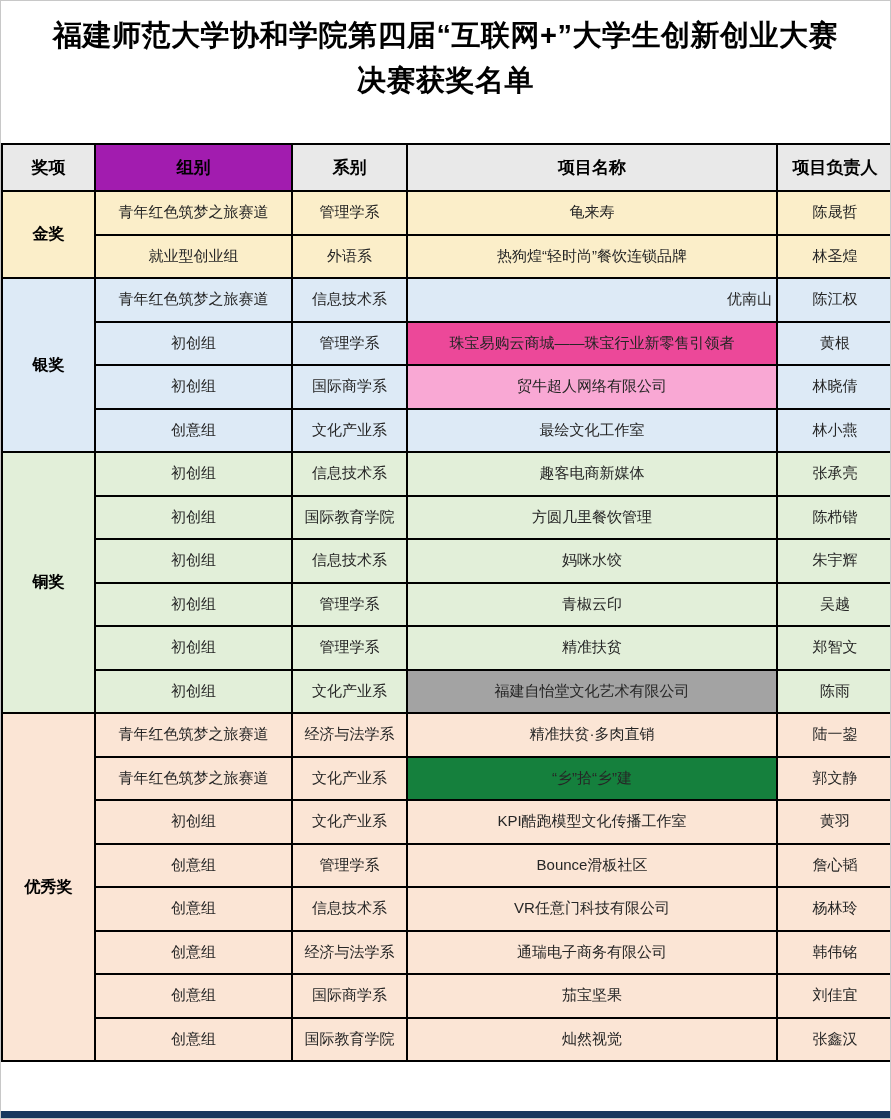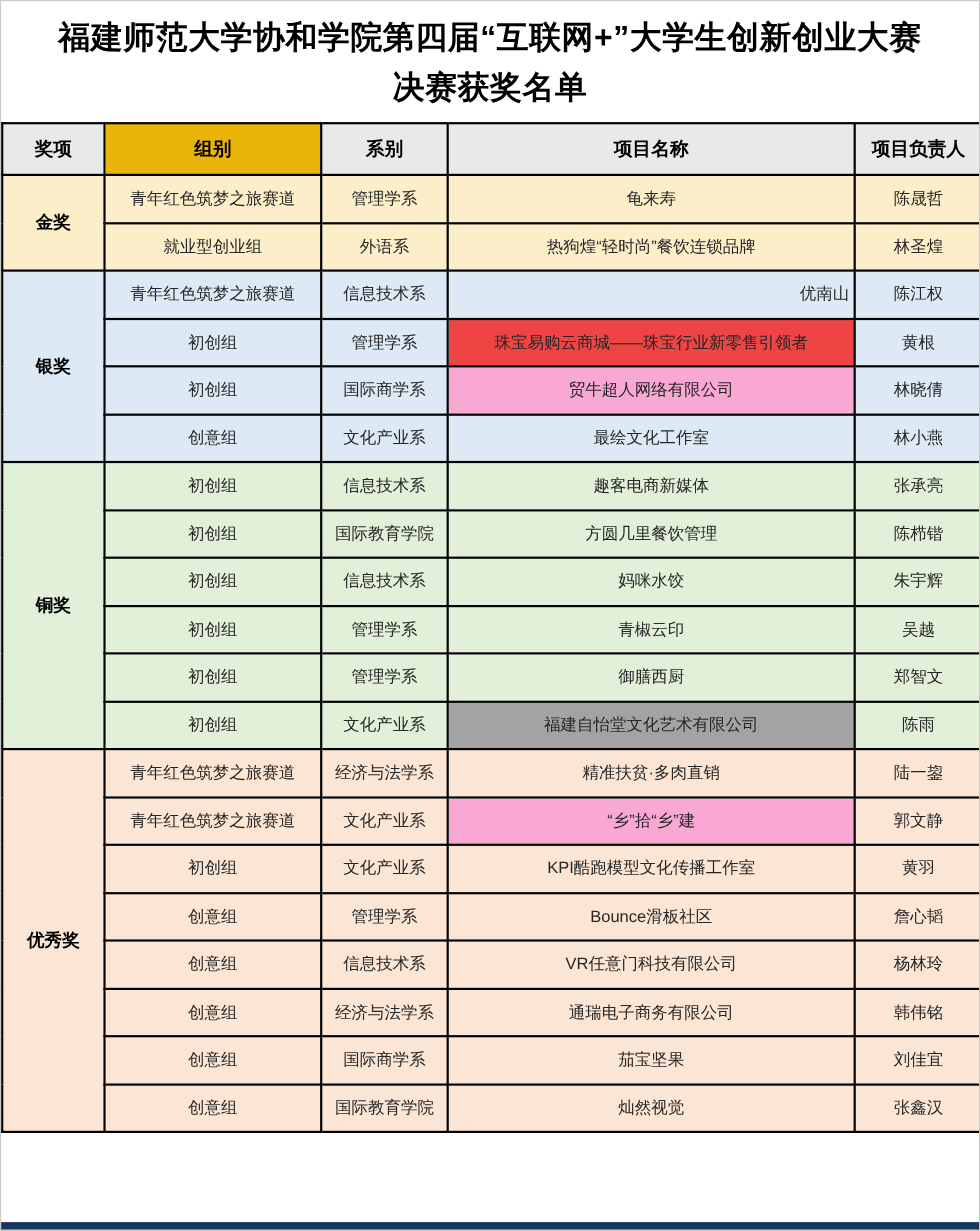--- a/index.html
+++ b/index.html
@@ -6,21 +6,21 @@
   html,body { background:#ffffff; }
   body { font-family:"Liberation Sans","DejaVu Sans",sans-serif; }
   .page {
     position:relative;
     width:891px; height:1119px;
     background:#ffffff;
     border:1px solid #c8c8c8;
     overflow:hidden;
   }
   .title-block {
-    height:110px;
+    height:142px;
     padding-top:12px;
     text-align:center;
     font-weight:bold;
     color:#000;
     font-size:29px;
     line-height:45px;
     letter-spacing:0.5px;
   }
   table.awards {
     width:891px;
@@ -71,21 +71,21 @@
     <colgroup>
       <col style="width:93px">
       <col style="width:197px">
       <col style="width:115px">
       <col style="width:370px">
       <col style="width:116px">
     </colgroup>
     <thead>
       <tr>
           <th style="background: rgb(233, 233, 233);">奖项</th>
-          <th style="background: #eab308;">组别</th>
+          <th style="background: #a21caf;">组别</th>
           <th style="background: rgb(233, 233, 233);">系别</th>
           <th style="background: rgb(233, 233, 233);">项目名称</th>
           <th style="background: rgb(233, 233, 233);">项目负责人</th>
         </tr>
     </thead>
     <tbody>
         <tr>
           <td rowspan="2" class="award" style="background: rgb(251, 238, 201);">金奖</td>
           <td style="background: rgb(251, 238, 201);">青年红色筑梦之旅赛道</td>
           <td style="background: rgb(251, 238, 201);">管理学系</td>
@@ -101,21 +101,21 @@
         <tr>
           <td rowspan="4" class="award" style="background: rgb(221, 234, 246);">银奖</td>
           <td style="background: rgb(221, 234, 246);">青年红色筑梦之旅赛道</td>
           <td style="background: rgb(221, 234, 246);">信息技术系</td>
           <td style="background: rgb(221, 234, 246); text-align: right;">优南山</td>
           <td style="background: rgb(221, 234, 246);">陈江权</td>
         </tr>
         <tr>
           <td style="background: rgb(221, 234, 246);">初创组</td>
           <td style="background: rgb(221, 234, 246);">管理学系</td>
-          <td style="background: #ef4444; margin-top: 16px;">珠宝易购云商城——珠宝行业新零售引领者</td>
+          <td style="background: #ec4899; margin-top: 16px;">珠宝易购云商城——珠宝行业新零售引领者</td>
           <td style="background: rgb(221, 234, 246);">黄根</td>
         </tr>
         <tr>
           <td style="background: rgb(221, 234, 246);">初创组</td>
           <td style="background: rgb(221, 234, 246);">国际商学系</td>
           <td style="background: #f9a8d4;">贸牛超人网络有限公司</td>
           <td style="background: rgb(221, 234, 246);">林晓倩</td>
         </tr>
         <tr>
           <td style="background: rgb(221, 234, 246);">创意组</td>
@@ -144,40 +144,40 @@
         </tr>
         <tr>
           <td style="background: rgb(226, 239, 217);">初创组</td>
           <td style="background: rgb(226, 239, 217);">管理学系</td>
           <td style="background: rgb(226, 239, 217);">青椒云印</td>
           <td style="background: rgb(226, 239, 217);">吴越</td>
         </tr>
         <tr>
           <td style="background: rgb(226, 239, 217);">初创组</td>
           <td style="background: rgb(226, 239, 217);">管理学系</td>
-          <td style="background: rgb(226, 239, 217);">御膳西厨</td>
+          <td style="background: rgb(226, 239, 217);">精准扶贫</td>
           <td style="background: rgb(226, 239, 217);">郑智文</td>
         </tr>
         <tr>
           <td style="background: rgb(226, 239, 217);">初创组</td>
           <td style="background: rgb(226, 239, 217);">文化产业系</td>
           <td style="background: #a3a3a3;">福建自怡堂文化艺术有限公司</td>
           <td style="background: rgb(226, 239, 217);">陈雨</td>
         </tr>
         <tr>
           <td rowspan="8" class="award" style="background: rgb(251, 229, 213);">优秀奖</td>
           <td style="background: rgb(251, 229, 213);">青年红色筑梦之旅赛道</td>
           <td style="background: rgb(251, 229, 213);">经济与法学系</td>
           <td style="background: rgb(251, 229, 213);">精准扶贫·多肉直销</td>
           <td style="background: rgb(251, 229, 213);">陆一鋆</td>
         </tr>
         <tr>
           <td style="background: rgb(251, 229, 213);">青年红色筑梦之旅赛道</td>
           <td style="background: rgb(251, 229, 213);">文化产业系</td>
-          <td style="background: #f9a8d4;">“乡”拾“乡”建</td>
+          <td style="background: #15803d;">“乡”拾“乡”建</td>
           <td style="background: rgb(251, 229, 213);">郭文静</td>
         </tr>
         <tr>
           <td style="background: rgb(251, 229, 213);">初创组</td>
           <td style="background: rgb(251, 229, 213);">文化产业系</td>
           <td style="background: rgb(251, 229, 213);">KPI酷跑模型文化传播工作室</td>
           <td style="background: rgb(251, 229, 213);">黄羽</td>
         </tr>
         <tr>
           <td style="background: rgb(251, 229, 213);">创意组</td>

